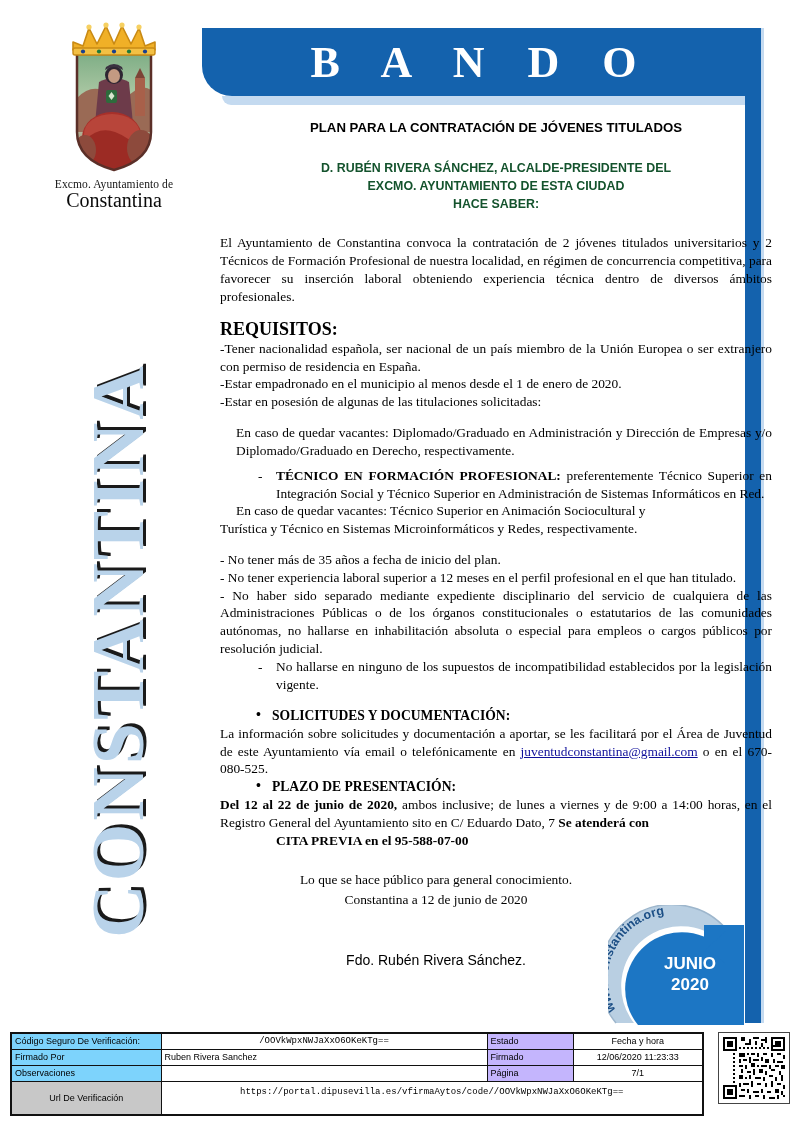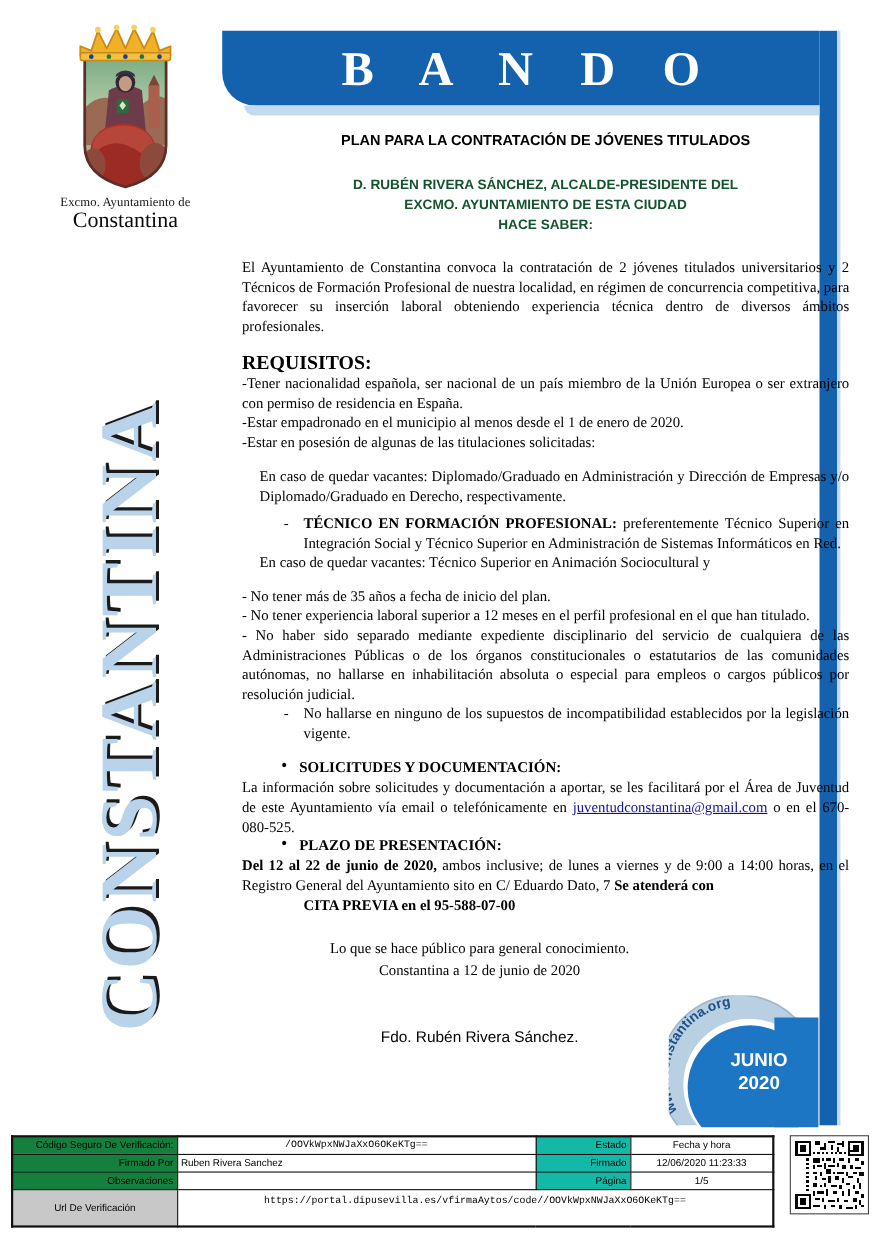--- a/index.html
+++ b/index.html
@@ -204,32 +204,32 @@
   }
   table.verif td {
     border: 1px solid #111;
     height: 16px;
     font-size: 9px;
     padding: 1px 3px;
     color: #000;
     vertical-align: middle;
   }
   td.lbl {
-    background: #15803d;
-    text-align: right;
+    background: #7dd3fc;
+    text-align: left;
     font-size: 9.2px;
     width: 150px;
   }
   td.lbl-tall { background: #c8c8c8; text-align: center; font-size: 9.2px; }
   td.mono-c {
     font-family: "Liberation Mono", monospace;
     font-size: 8px; text-align: center;
   }
   td.val-l { text-align: left; font-size: 9px; }
-  td.st-lbl { background: #14b8a6; text-align: right; width: 86px; font-size: 9.2px; }
+  td.st-lbl { background: #c4b5fd; text-align: left; width: 86px; font-size: 9.2px; }
   td.st-val { text-align: center; width: 130px; font-size: 9px; }
 
   .qr-box {
     margin-left: 14px;
     width: 72px; height: 72px;
     border: 1px solid #444;
     background: #fff;
     padding: 2px;
   }
   .qr-box svg { display: block; }
@@ -331,20 +331,21 @@
     <p class="body ind-left">En caso de quedar vacantes: Diplomado/Graduado en Administración y Dirección de Empresas y/o Diplomado/Graduado en Derecho, respectivamente.</p>
 
     <div class="sp-sm"></div>
 
     <ul class="dash">
       <li>
         <b>TÉCNICO EN FORMACIÓN PROFESIONAL:</b><span> preferentemente Técnico Superior en Integración Social y Técnico Superior en Administración de Sistemas Informáticos en Red.</span>
       </li>
     </ul>
     <p class="body ind-left">En caso de quedar vacantes: Técnico Superior en Animación Sociocultural y</p>
+    <p class="body ind-none">Turística y Técnico en Sistemas Microinformáticos y Redes, respectivamente.</p>
 
     <div class="sp"></div>
 
     <p class="body">- No tener más de 35 años a fecha de inicio del plan.</p>
     <p class="body">- No tener experiencia laboral superior a 12 meses en el perfil profesional en el que han titulado.</p>
     <p class="body">- No haber sido separado mediante expediente disciplinario del servicio de cualquiera de las Administraciones Públicas o de los órganos constitucionales o estatutarios de las comunidades autónomas, no hallarse en inhabilitación absoluta o especial para empleos o cargos públicos por resolución judicial.</p>
     <ul class="dash">
       <li>No hallarse en ninguno de los supuestos de incompatibilidad establecidos por la legislación vigente.</li>
     </ul>
 
@@ -403,21 +404,21 @@
       <tr>
         <td class="lbl">Firmado Por</td>
         <td class="val-l">Ruben Rivera Sanchez</td>
         <td class="st-lbl">Firmado</td>
         <td class="st-val">12/06/2020 11:23:33</td>
       </tr>
       <tr>
         <td class="lbl">Observaciones</td>
         <td class="val-l"></td>
         <td class="st-lbl">Página</td>
-        <td class="st-val">1/5</td>
+        <td class="st-val">7/1</td>
       </tr>
       <tr>
         <td class="lbl-tall" style="height:34px">Url De Verificación</td>
         <td class="mono-c" colspan="3" style="height:34px;vertical-align:top;padding-top:5px;">https://portal.dipusevilla.es/vfirmaAytos/code//OOVkWpxNWJaXxO6OKeKTg==</td>
       </tr>
     </tbody>
       </table>
 
     <div class="qr-box">
       <svg width="66" height="66" viewBox="0 0 33 33" shape-rendering="crispEdges">

